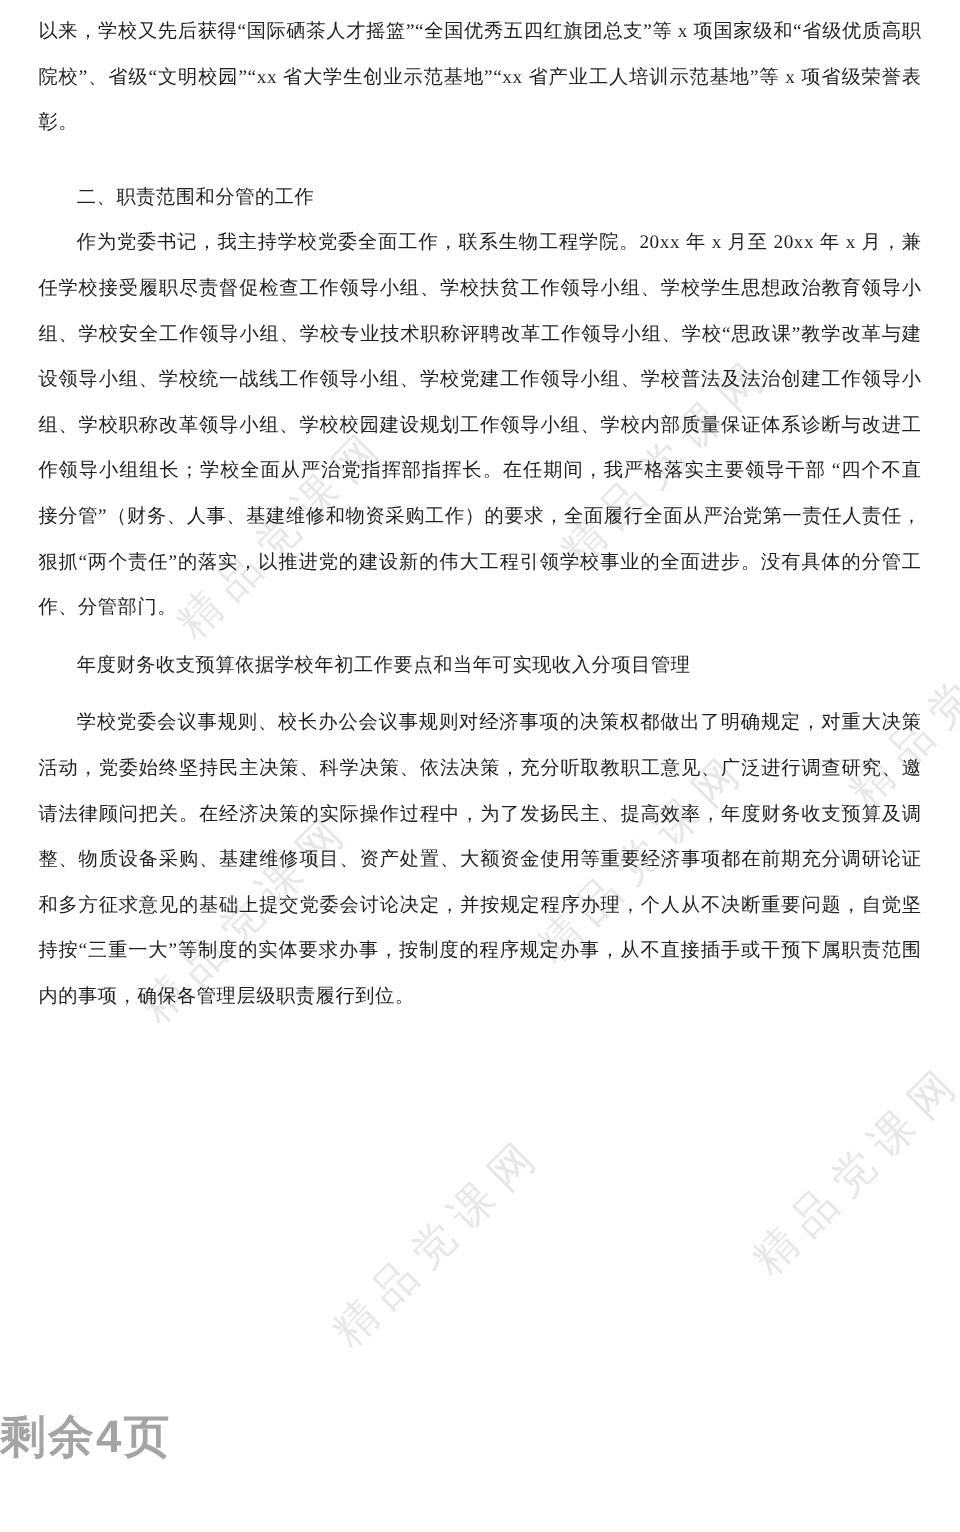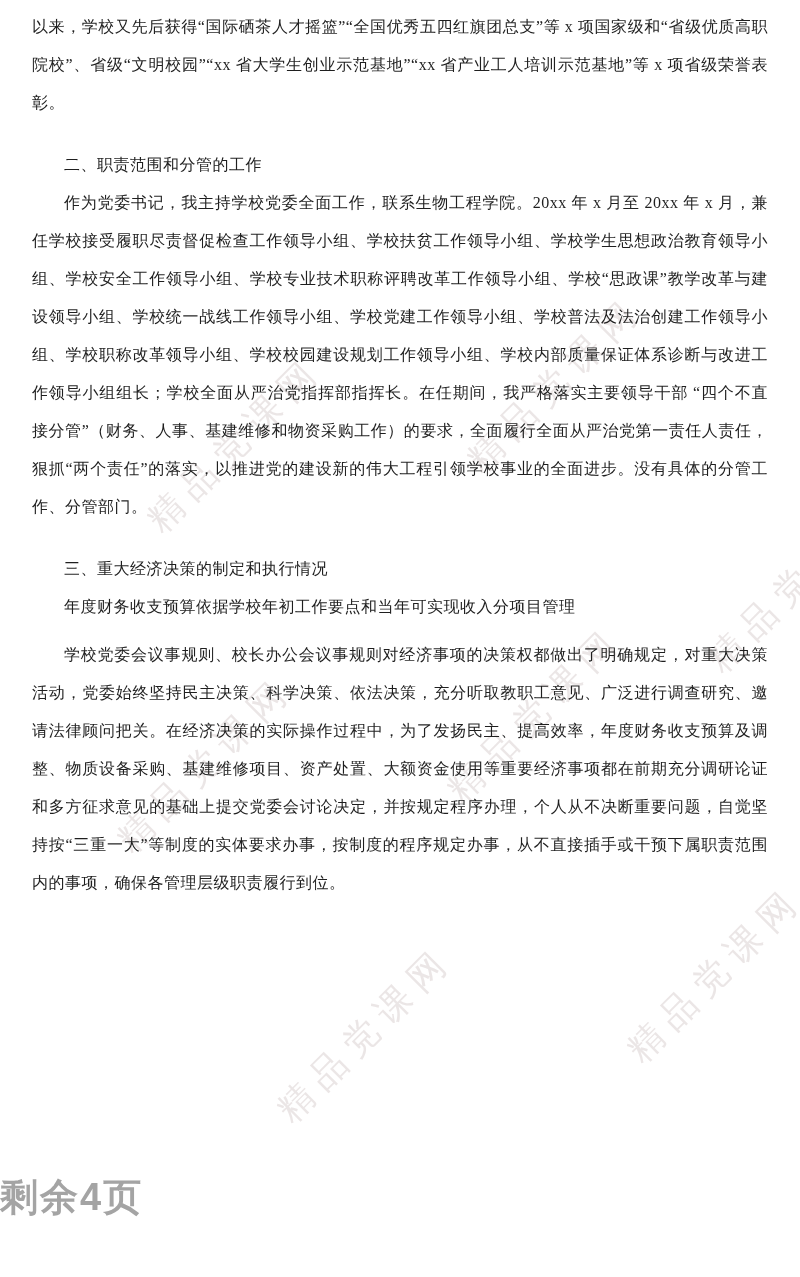--- a/index.html
+++ b/index.html
@@ -89,21 +89,20 @@
     <span class="watermark" style="left:600px; top:950px;">精品党课网</span>
   </div>
 
   <div class="content">
     <p class="body-text">以来，学校又先后获得“国际硒茶人才摇篮”“全国优秀五四红旗团总支”等 x 项国家级和“省级优质高职院校”、省级“文明校园”“xx 省大学生创业示范基地”“xx 省产业工人培训示范基地”等 x 项省级荣誉表彰。</p>
 
     <p class="heading">二、职责范围和分管的工作</p>
 
     <p class="body-text indent">作为党委书记，我主持学校党委全面工作，联系生物工程学院。20xx 年 x 月至 20xx 年 x 月，兼任学校接受履职尽责督促检查工作领导小组、学校扶贫工作领导小组、学校学生思想政治教育领导小组、学校安全工作领导小组、学校专业技术职称评聘改革工作领导小组、学校“思政课”教学改革与建设领导小组、学校统一战线工作领导小组、学校党建工作领导小组、学校普法及法治创建工作领导小组、学校职称改革领导小组、学校校园建设规划工作领导小组、学校内部质量保证体系诊断与改进工作领导小组组长；学校全面从严治党指挥部指挥长。在任期间，我严格落实主要领导干部 “四个不直接分管”（财务、人事、基建维修和物资采购工作）的要求，全面履行全面从严治党第一责任人责任，狠抓“两个责任”的落实，以推进党的建设新的伟大工程引领学校事业的全面进步。没有具体的分管工作、分管部门。</p>
 
-    <p class="heading">三、重大经济决策的制定和执行情况</p>
 
     <p class="body-text indent">年度财务收支预算依据学校年初工作要点和当年可实现收入分项目管理</p>
 
     <p class="body-text indent">学校党委会议事规则、校长办公会议事规则对经济事项的决策权都做出了明确规定，对重大决策活动，党委始终坚持民主决策、科学决策、依法决策，充分听取教职工意见、广泛进行调查研究、邀请法律顾问把关。在经济决策的实际操作过程中，为了发扬民主、提高效率，年度财务收支预算及调整、物质设备采购、基建维修项目、资产处置、大额资金使用等重要经济事项都在前期充分调研论证和多方征求意见的基础上提交党委会讨论决定，并按规定程序办理，个人从不决断重要问题，自觉坚持按“三重一大”等制度的实体要求办事，按制度的程序规定办事，从不直接插手或干预下属职责范围内的事项，确保各管理层级职责履行到位。</p>
   </div>
 
   <div class="footer-banner">
     <span>剩余4页</span>
     <span>学校又先后获得</span>
   </div>

